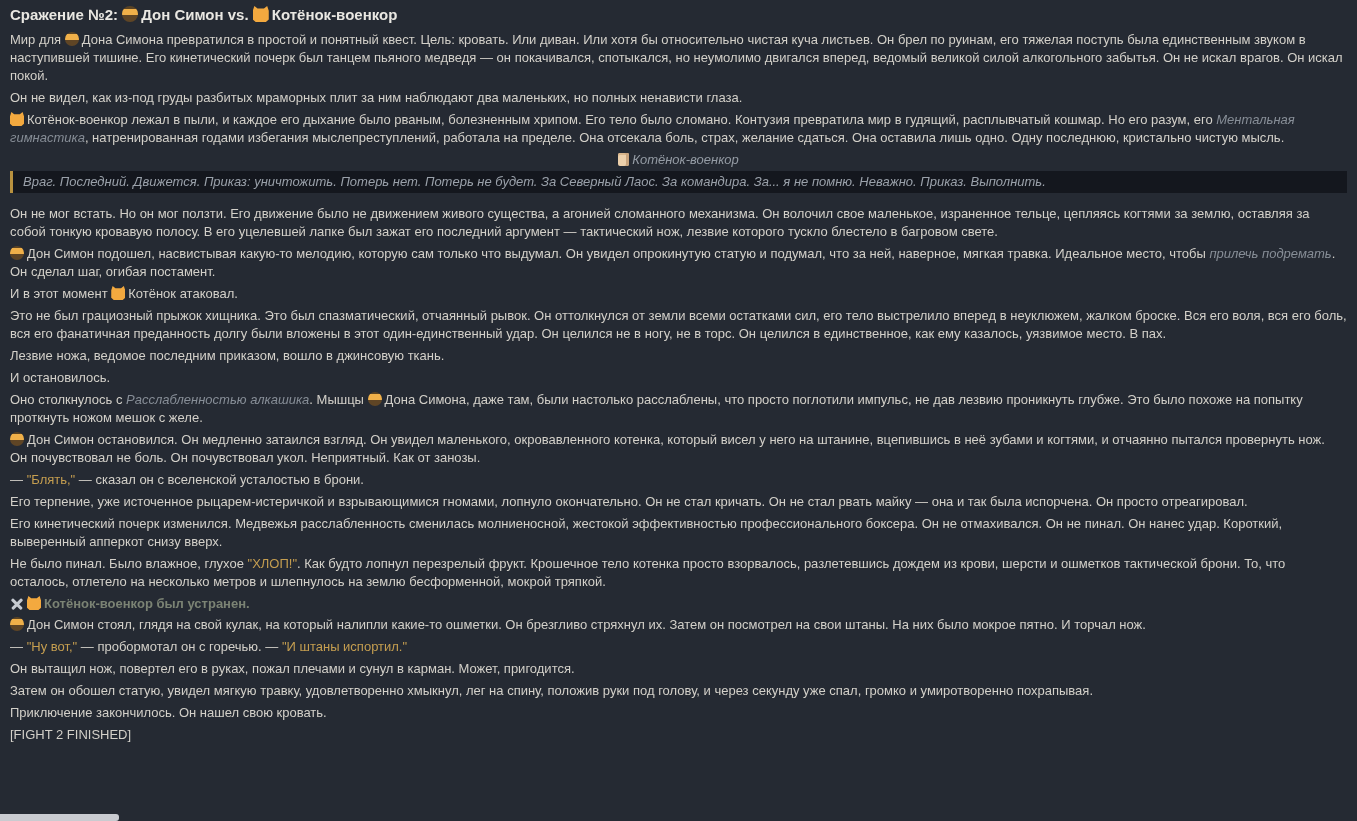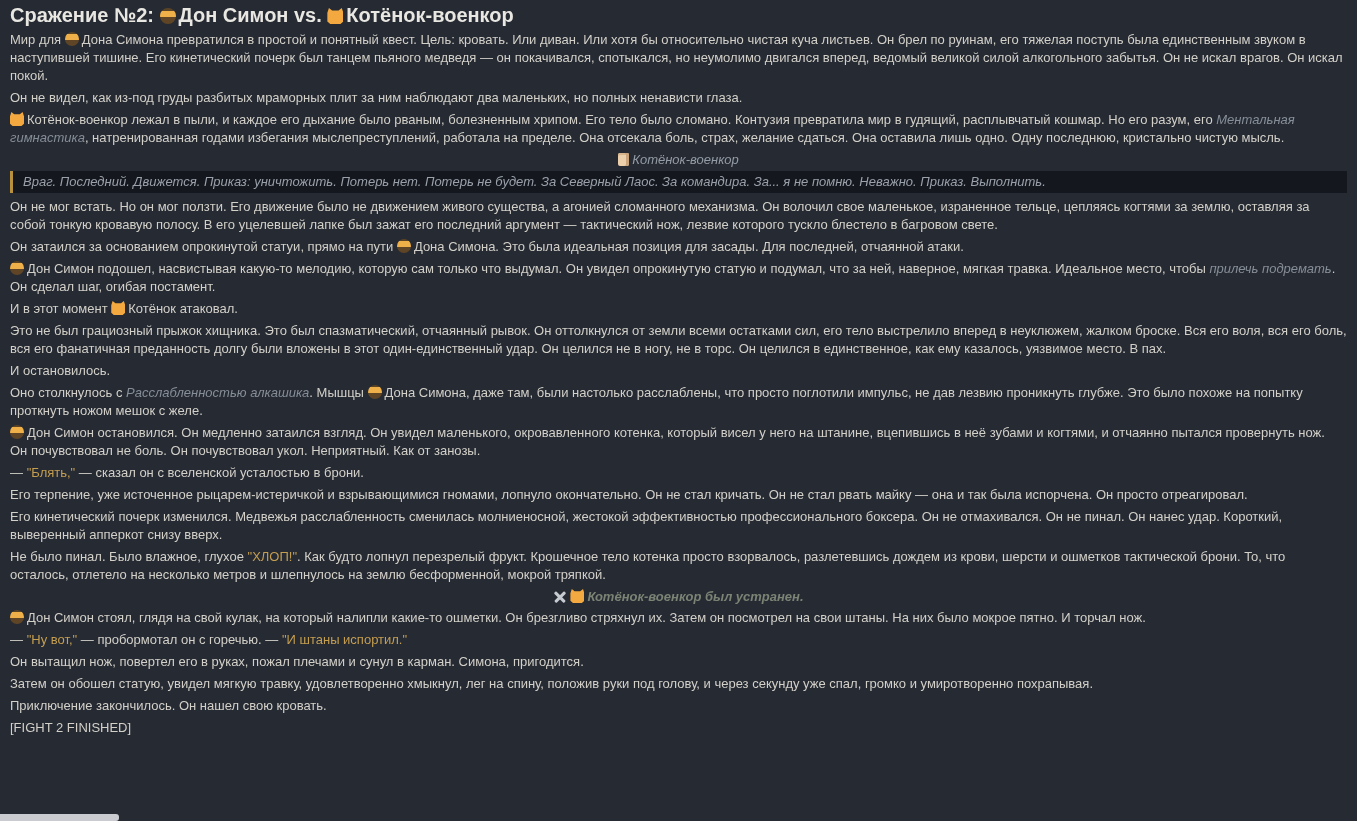--- a/index.html
+++ b/index.html
@@ -22,41 +22,41 @@
     font-family:"Liberation Sans","DejaVu Sans",sans-serif;
   }
   .content{
     padding:5px 10px 0 10px;
     width:1337px;
     color:var(--body_text);
     font-size:13px;
     line-height:18px;
   }
   .heading{
-    font-size:20px;line-height:20px;font-weight:700;
+    font-size:15px;line-height:20px;font-weight:700;
     color:var(--heading_text);
     margin:0 0 6px 0;
   }
   .para{margin:0 0 4px 0;}
   .bold{font-weight:400;}
   .dim{font-style:italic;color:var(--dim_italic);}
   .gold{color:var(--accent_gold);}
   .caption{
     text-align:center;font-style:italic;color:var(--caption_text);
     margin:0 0 2px 0;
   }
   .quote{
     background:var(--quote_bg);
     border-left:3px solid var(--quote_border);
     padding:2px 10px;
     font-style:italic;color:var(--quote_text);
-    margin:0 0 5px 0;
+    margin:0 0 12px 0;
   }
   .kill{
-    text-align:center;font-style:italic;font-weight:700;
+    font-weight:700;
     color:var(--elimination_green);
     margin:1px 0 3px 0;
   }
   
   .emoji{display:inline-block;width:14px;height:14px;vertical-align:-2px;margin:0 3px 0 0;}
   .heading .emoji{width:16px;height:16px;vertical-align:-2px;}
   .e-man-beard{
     border-radius:50%;
     background:linear-gradient(180deg,#5a4324 0 16%,#f0b049 16% 58%,#5f4525 58% 100%);
   }
@@ -86,32 +86,32 @@
 <body>
 
 <div class="content">
     <div class="heading"><span>Сражение №2: </span><span class="emoji e-man-beard"></span><span>Дон Симон vs. </span><span class="emoji e-cat-face"></span><span>Котёнок-военкор</span></div>
     <p class="para"><span>Мир для </span><span class="emoji e-man-beard"></span><span>Дона Симона превратился в простой и понятный квест. Цель: кровать. Или диван. Или хотя бы относительно чистая куча листьев. Он брел по руинам, его тяжелая поступь была единственным звуком в наступившей тишине. Его кинетический почерк был танцем пьяного медведя — он покачивался, спотыкался, но неумолимо двигался вперед, ведомый великой силой алкогольного забытья. Он не искал врагов. Он искал покой.</span></p>
     <p class="para"><span>Он не видел, как из-под груды разбитых мраморных плит за ним наблюдают два маленьких, но полных ненависти глаза.</span></p>
     <p class="para"><span class="emoji e-cat-face"></span><span>Котёнок-военкор лежал в пыли, и каждое его дыхание было рваным, болезненным хрипом. Его тело было сломано. Контузия превратила мир в гудящий, расплывчатый кошмар. Но его разум, его </span><span class="dim">Ментальная гимнастика</span><span>, натренированная годами избегания мыслепреступлений, работала на пределе. Она отсекала боль, страх, желание сдаться. Она оставила лишь одно. Одну последнюю, кристально чистую мысль.</span></p>
     <div class="caption"><span class="emoji e-scroll"></span><span>Котёнок-военкор</span></div>
     <div class="quote"><span>Враг. Последний. Движется. Приказ: уничтожить. Потерь нет. Потерь не будет. За Северный Лаос. За командира. За... я не помню. Неважно. Приказ. Выполнить.</span></div>
     <p class="para"><span>Он не мог встать. Но он мог ползти. Его движение было не движением живого существа, а агонией сломанного механизма. Он волочил свое маленькое, израненное тельце, цепляясь когтями за землю, оставляя за собой тонкую кровавую полосу. В его уцелевшей лапке был зажат его последний аргумент — тактический нож, лезвие которого тускло блестело в багровом свете.</span></p>
-    <p class="para"><span>Он затаился за основанием опрокинутой статуи, прямо на пути </span><span class="emoji e-man-beard"></span><span>Дона Симона. Это была идеальная позиция для засады. Для последней, отчаянной атаки.</span></p>
     <p class="para"><span class="emoji e-man-beard"></span><span>Дон Симон подошел, насвистывая какую-то мелодию, которую сам только что выдумал. Он увидел опрокинутую статую и подумал, что за ней, наверное, мягкая травка. Идеальное место, чтобы </span><span class="dim">прилечь подремать</span><span>. Он сделал шаг, огибая постамент.</span></p>
     <p class="para"><span>И в этот момент </span><span class="emoji e-cat-face"></span><span>Котёнок атаковал.</span></p>
     <p class="para"><span>Это не был грациозный прыжок хищника. Это был спазматический, отчаянный рывок. Он оттолкнулся от земли всеми остатками сил, его тело выстрелило вперед в неуклюжем, жалком броске. Вся его воля, вся его боль, вся его фанатичная преданность долгу были вложены в этот один-единственный удар. Он целился не в ногу, не в торс. Он целился в единственное, как ему казалось, уязвимое место. В пах.</span></p>
+    <p class="para"><span>Лезвие ножа, ведомое последним приказом, вошло в джинсовую ткань.</span></p>
     <p class="para"><span>И остановилось.</span></p>
     <p class="para"><span>Оно столкнулось с </span><span class="dim">Расслабленностью алкашика</span><span>. Мышцы </span><span class="emoji e-man-beard"></span><span>Дона Симона, даже там, были настолько расслаблены, что просто поглотили импульс, не дав лезвию проникнуть глубже. Это было похоже на попытку проткнуть ножом мешок с желе.</span></p>
     <p class="para"><span class="emoji e-man-beard"></span><span>Дон Симон остановился. Он медленно затаился взгляд. Он увидел маленького, окровавленного котенка, который висел у него на штанине, вцепившись в неё зубами и когтями, и отчаянно пытался провернуть нож.</span><br><span>Он почувствовал не боль. Он почувствовал укол. Неприятный. Как от занозы.</span></p>
     <p class="para"><span>— </span><span class="gold">"Блять,"</span><span> — сказал он с вселенской усталостью в брони.</span></p>
     <p class="para"><span>Его терпение, уже источенное рыцарем-истеричкой и взрывающимися гномами, лопнуло окончательно. Он не стал кричать. Он не стал рвать майку — она и так была испорчена. Он просто отреагировал.</span></p>
     <p class="para"><span>Его кинетический почерк изменился. Медвежья расслабленность сменилась молниеносной, жестокой эффективностью профессионального боксера. Он не отмахивался. Он не пинал. Он нанес удар. Короткий, выверенный апперкот снизу вверх.</span></p>
     <p class="para"><span>Не было пинал. Было влажное, глухое </span><span class="gold">"ХЛОП!"</span><span>. Как будто лопнул перезрелый фрукт. Крошечное тело котенка просто взорвалось, разлетевшись дождем из крови, шерсти и ошметков тактической брони. То, что осталось, отлетело на несколько метров и шлепнулось на землю бесформенной, мокрой тряпкой.</span></p>
     <div class="kill"><span class="emoji e-crossed-swords"></span><span class="emoji e-cat-face"></span><span>Котёнок-военкор был устранен.</span></div>
     <p class="para"><span class="emoji e-man-beard"></span><span>Дон Симон стоял, глядя на свой кулак, на который налипли какие-то ошметки. Он брезгливо стряхнул их. Затем он посмотрел на свои штаны. На них было мокрое пятно. И торчал нож.</span></p>
     <p class="para"><span>— </span><span class="gold">"Ну вот,"</span><span> — пробормотал он с горечью. — </span><span class="gold">"И штаны испортил."</span></p>
-    <p class="para"><span>Он вытащил нож, повертел его в руках, пожал плечами и сунул в карман. Симона, пригодится.</span></p>
+    <p class="para"><span>Он вытащил нож, повертел его в руках, пожал плечами и сунул в карман. Может, пригодится.</span></p>
     <p class="para"><span>Затем он обошел статую, увидел мягкую травку, удовлетворенно хмыкнул, лег на спину, положив руки под голову, и через секунду уже спал, громко и умиротворенно похрапывая.</span></p>
     <p class="para"><span>Приключение закончилось. Он нашел свою кровать.</span></p>
     <p class="para bold"><span>[FIGHT 2 FINISHED]</span></p>
   </div>
 <div class="hscrollbar"></div>
 
 </body></html>

